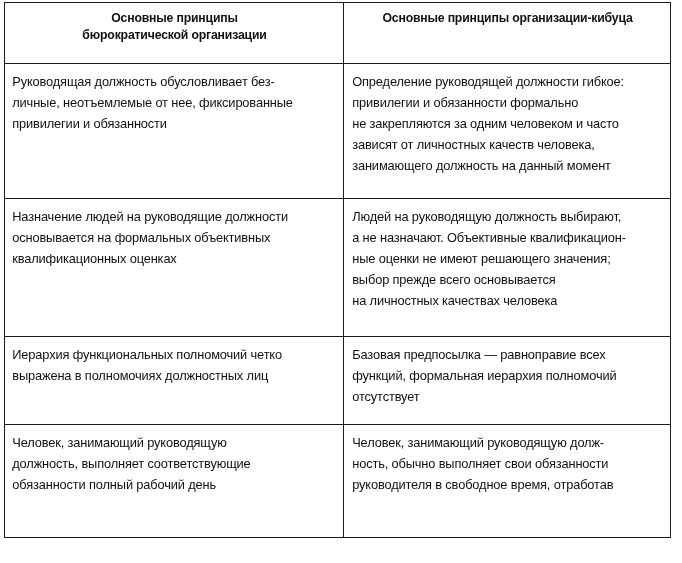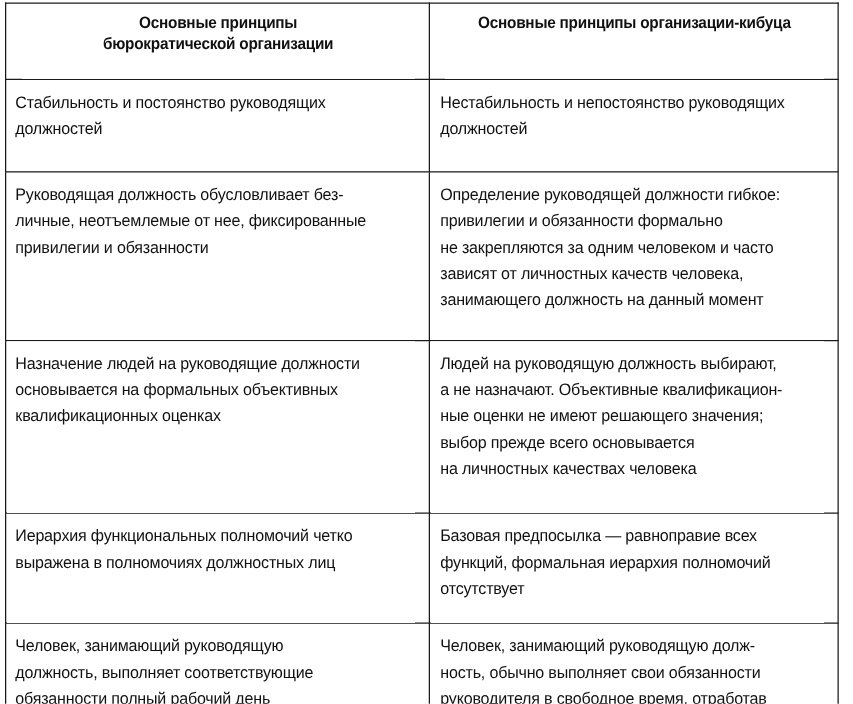--- a/index.html
+++ b/index.html
@@ -96,34 +96,20 @@
           <span class="hdr-line">Основные принципы</span>
           <span class="hdr-line">бюрократической организации</span>
         </th>
         <th>
           <span class="hdr-line">Основные принципы организации-кибуца</span>
         </th>
       </tr>
     </thead>
     <tbody>
 
-      <tr data-row="0">
-        <td class="cell-left">
-          <span class="cell-inner">
-            <span class="ln">Стабильность и постоянство руководящих</span>
-            <span class="ln">должностей</span>
-          </span>
-        </td>
-        <td class="cell-right">
-          <span class="cell-inner">
-            <span class="ln">Нестабильность и непостоянство руководящих</span>
-            <span class="ln">должностей</span>
-          </span>
-        </td>
-      </tr>
 
       <tr data-row="1">
         <td class="cell-left">
           <span class="cell-inner">
             <span class="ln">Руководящая должность обусловливает без-</span>
             <span class="ln">личные, неотъемлемые от нее, фиксированные</span>
             <span class="ln">привилегии и обязанности</span>
           </span>
         </td>
         <td class="cell-right">

